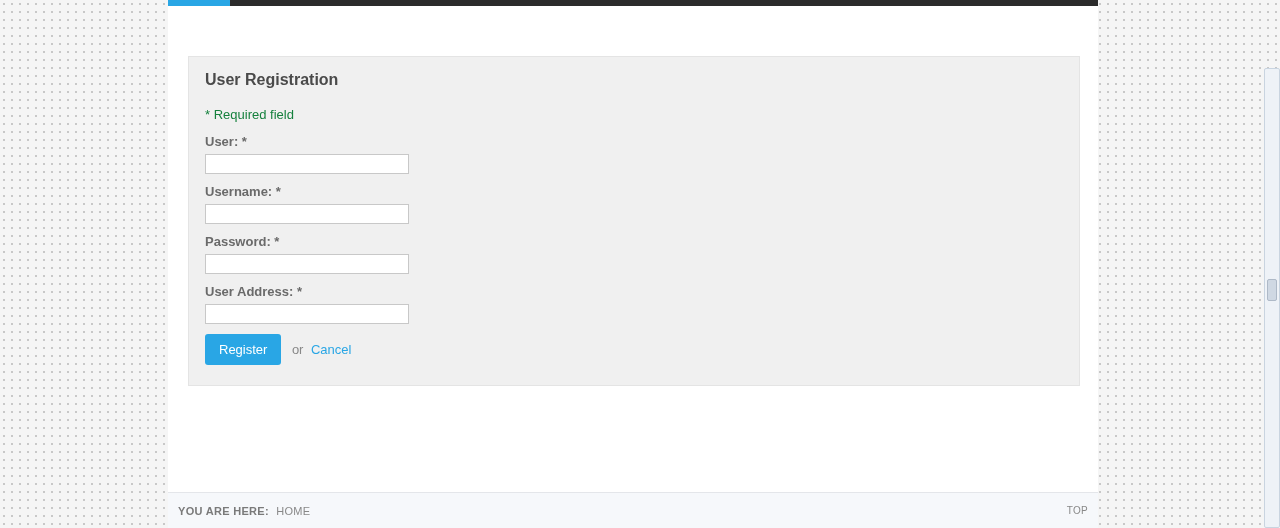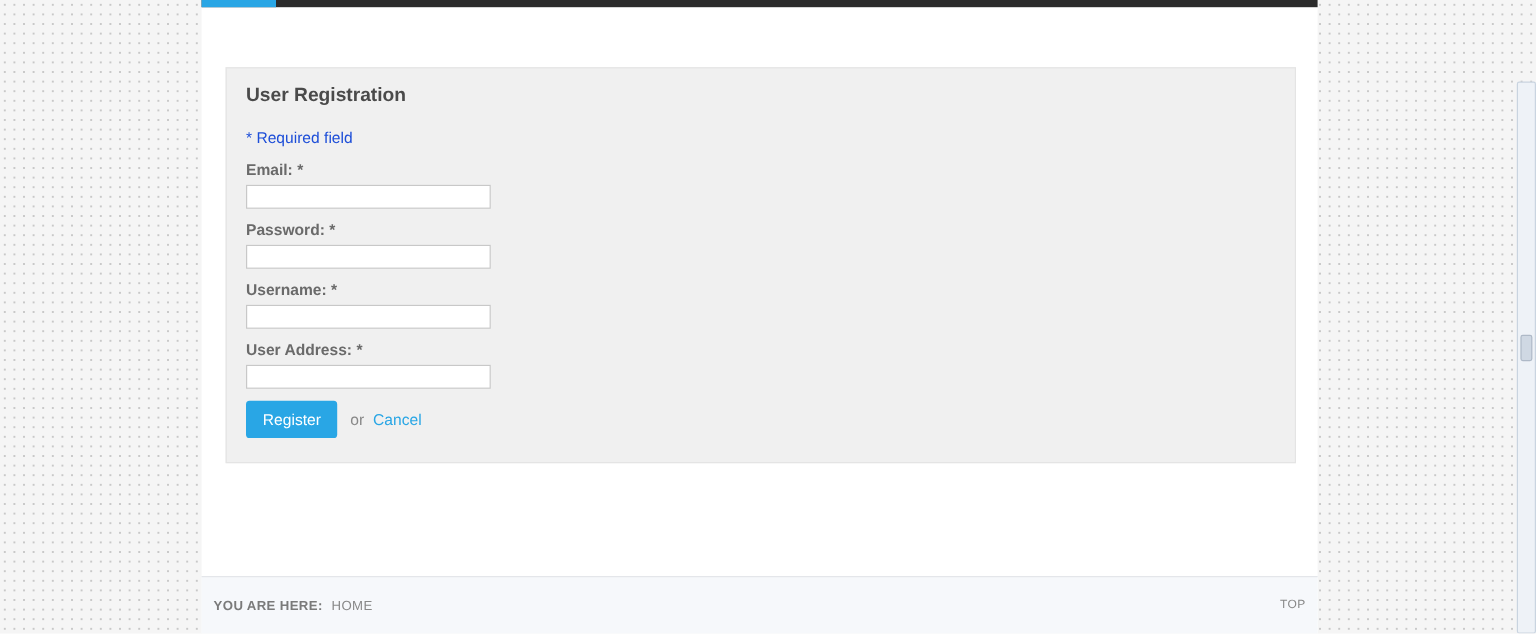--- a/index.html
+++ b/index.html
@@ -44,21 +44,21 @@
   }
   .panel-title {
     font-size: 16px;
     font-weight: bold;
     color: #4a4a4a;
     margin-bottom: 14px;
     margin-top: 2px;
   }
   .req-note {
     font-size: 13px;
-    color: #1d4ed8;
+    color: #15803d;
     margin-bottom: 12px;
     margin-top: 18px;
   }
   .form-row { margin-bottom: 10px; }
   .form-label {
     display: block;
     font-size: 13px;
     font-weight: bold;
     color: #6a6a6a;
     margin-bottom: 5px;
@@ -91,21 +91,21 @@
     font-size: 13px;
     color: #29a6e5;
     text-decoration: none;
     cursor: pointer;
   }
   .footer-bar {
     position: absolute;
     left: 0;
     bottom: 0;
     width: 100%;
-    height: 48px;
+    height: 36px;
     background: #f6f8fb;
     border-top: 1px solid #e4e6ea;
     display: flex;
     align-items: center;
     justify-content: space-between;
     padding: 0 10px;
   }
   .breadcrumb {
     font-size: 11px;
     color: #888;
@@ -147,32 +147,32 @@
 
   <div class="top-bar">
     <div class="top-bar-accent"></div>
   </div>
 
   <div class="form-panel">
     <div class="panel-title">User Registration</div>
     <div class="req-note">* Required field</div>
 
     <div class="form-row">
-      <label class="form-label">Email: *</label>
+      <label class="form-label">User: *</label>
+      <input class="form-input" type="text" value="" style="">
+    </div>
+
+    <div class="form-row">
+      <label class="form-label">Username: *</label>
       <input class="form-input" type="text" value="" style="">
     </div>
 
     <div class="form-row">
       <label class="form-label">Password: *</label>
       <input class="form-input" type="password" value="" style="">
-    </div>
-
-    <div class="form-row">
-      <label class="form-label">Username: *</label>
-      <input class="form-input" type="text" value="" style="">
     </div>
 
 
     <div class="form-row">
       <label class="form-label">User Address: *</label>
       <input class="form-input" type="text" value="" style="">
     </div>
 
 
     <div class="actions">

